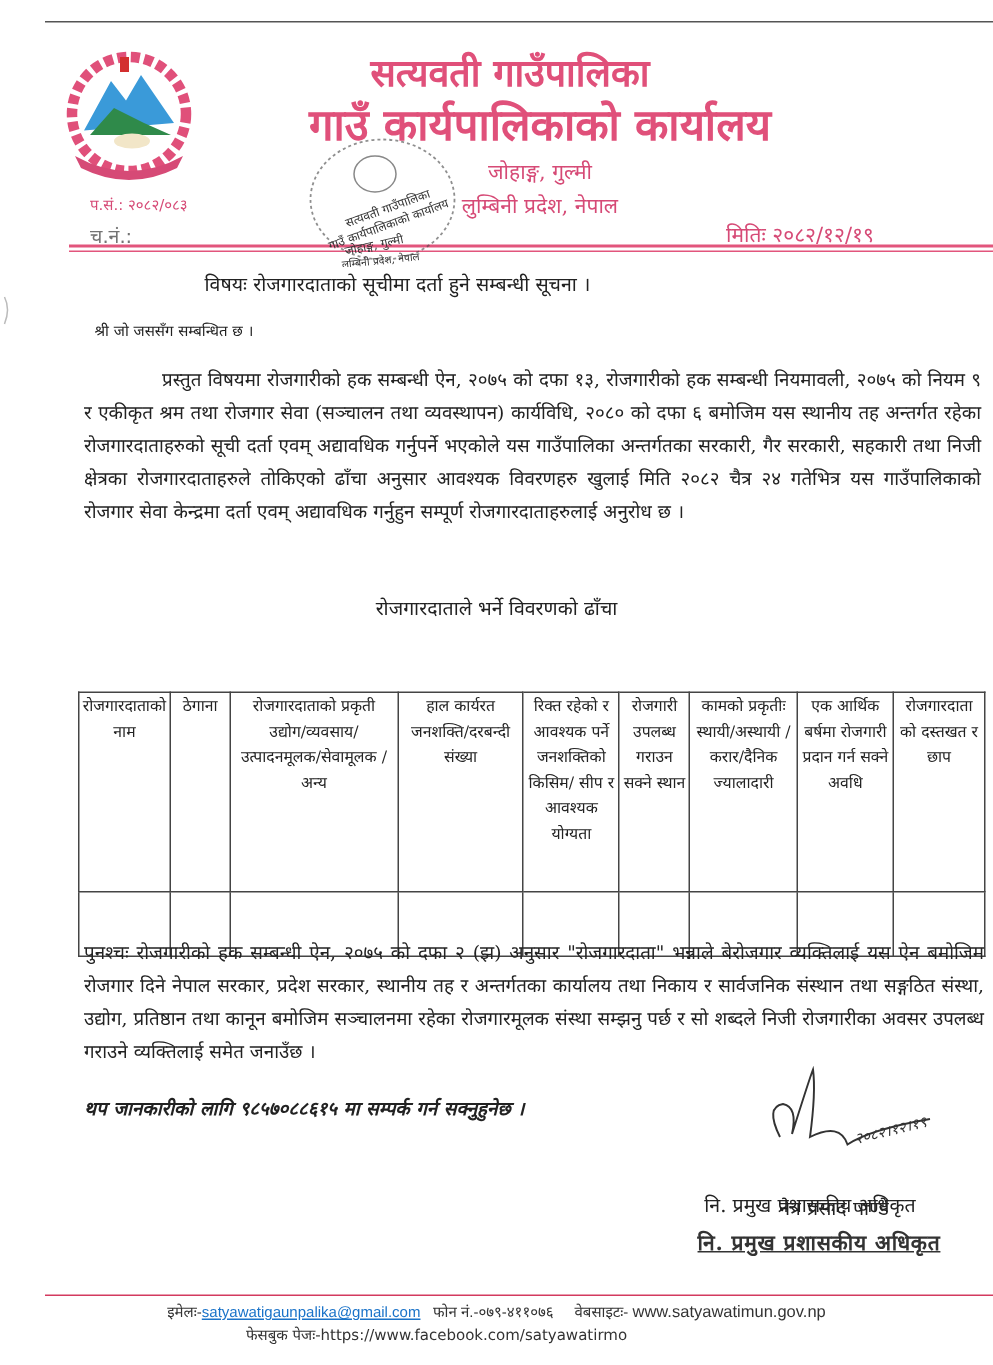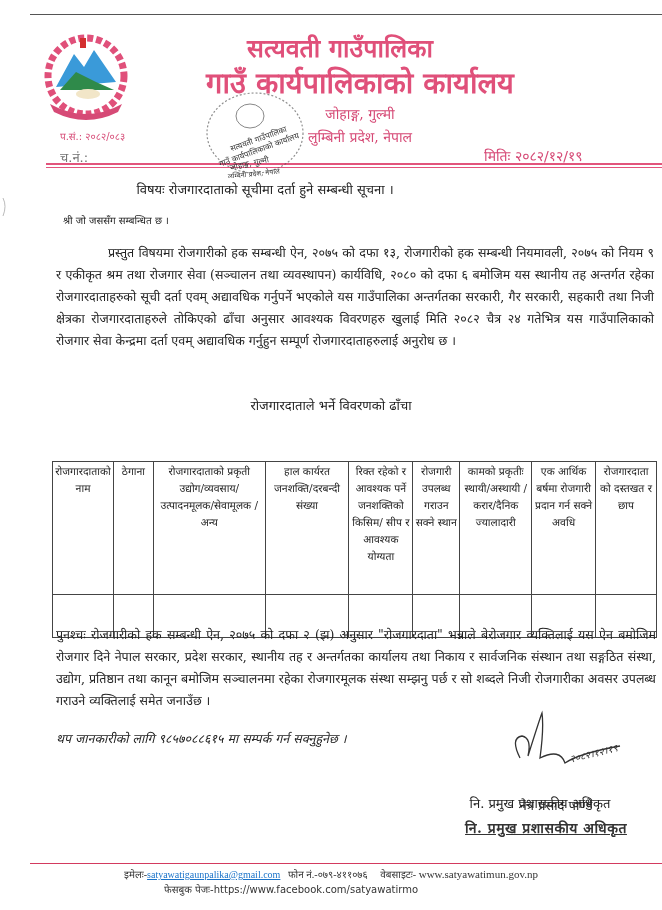--- a/index.html
+++ b/index.html
@@ -26,28 +26,28 @@
   .para .indent { display:inline-block; width:52px; }
   .tcap { left:0; top:396px; width:662px; text-align:center; font-size:13px; }
   table.form { position:absolute; left:52px; top:424px; width:605px; border-collapse:collapse;
                font-size:10.5px; line-height:17px;margin-top:37px; }
   table.form td, table.form th { border:1px solid #444; vertical-align:top; text-align:center;
                font-weight:normal; padding:1px 2px; }
   table.form thead th { height:130px; }
   table.form tbody td { height:40px; }
   .ps { left:56px; top:624px; width:600px; font-size:12.5px; line-height:22px; 
         text-align:justify; }
-  .more { left:56px; top:730px; font-size:12.5px; font-style:italic; }
+  .more { left:56px; top:730px; font-size:12.5px; font-style:italic;font-weight:bold; }
   .sig { left:500px; top:708px; width:130px; height:70px; }
   .signame { left:486px; top:796px; width:140px; text-align:center; font-size:13px; }
   .sigdesig { left:440px; top:794px; width:200px; text-align:center; font-size:13px; }
   .sigstamp { left:446px; top:818px; width:200px; text-align:center; font-size:14px; font-weight:bold;
               text-decoration:underline; color:#333; letter-spacing:0.5px; }
   .footline { left:30px; top:863px; width:632px; height:1px; background:#d33a5f; }
-  .footer1 { left:0; top:867px; width:662px; text-align:center; font-size:10px; font-family:Liberation Serif, serif; color:#333; }
+  .footer1 { left:0; top:867px; width:662px; text-align:center; font-size:10px; font-family:Liberation Sans, sans-serif; color:#333; }
   .footer1 .email { color:#1a73c9; text-decoration:underline; }
   .footer1 .web { font-size:11px; }
   .footer2 { left:0; top:882px; width:582px; text-align:center; font-size:10px; font-family:"DejaVu Sans",sans-serif; color:#333; }
   .edge-mark { left:2px; top:196px; width:6px; height:22px; }
 </style>
 </head>
 <body>
 
 <div class="abs topline"></div>
 

